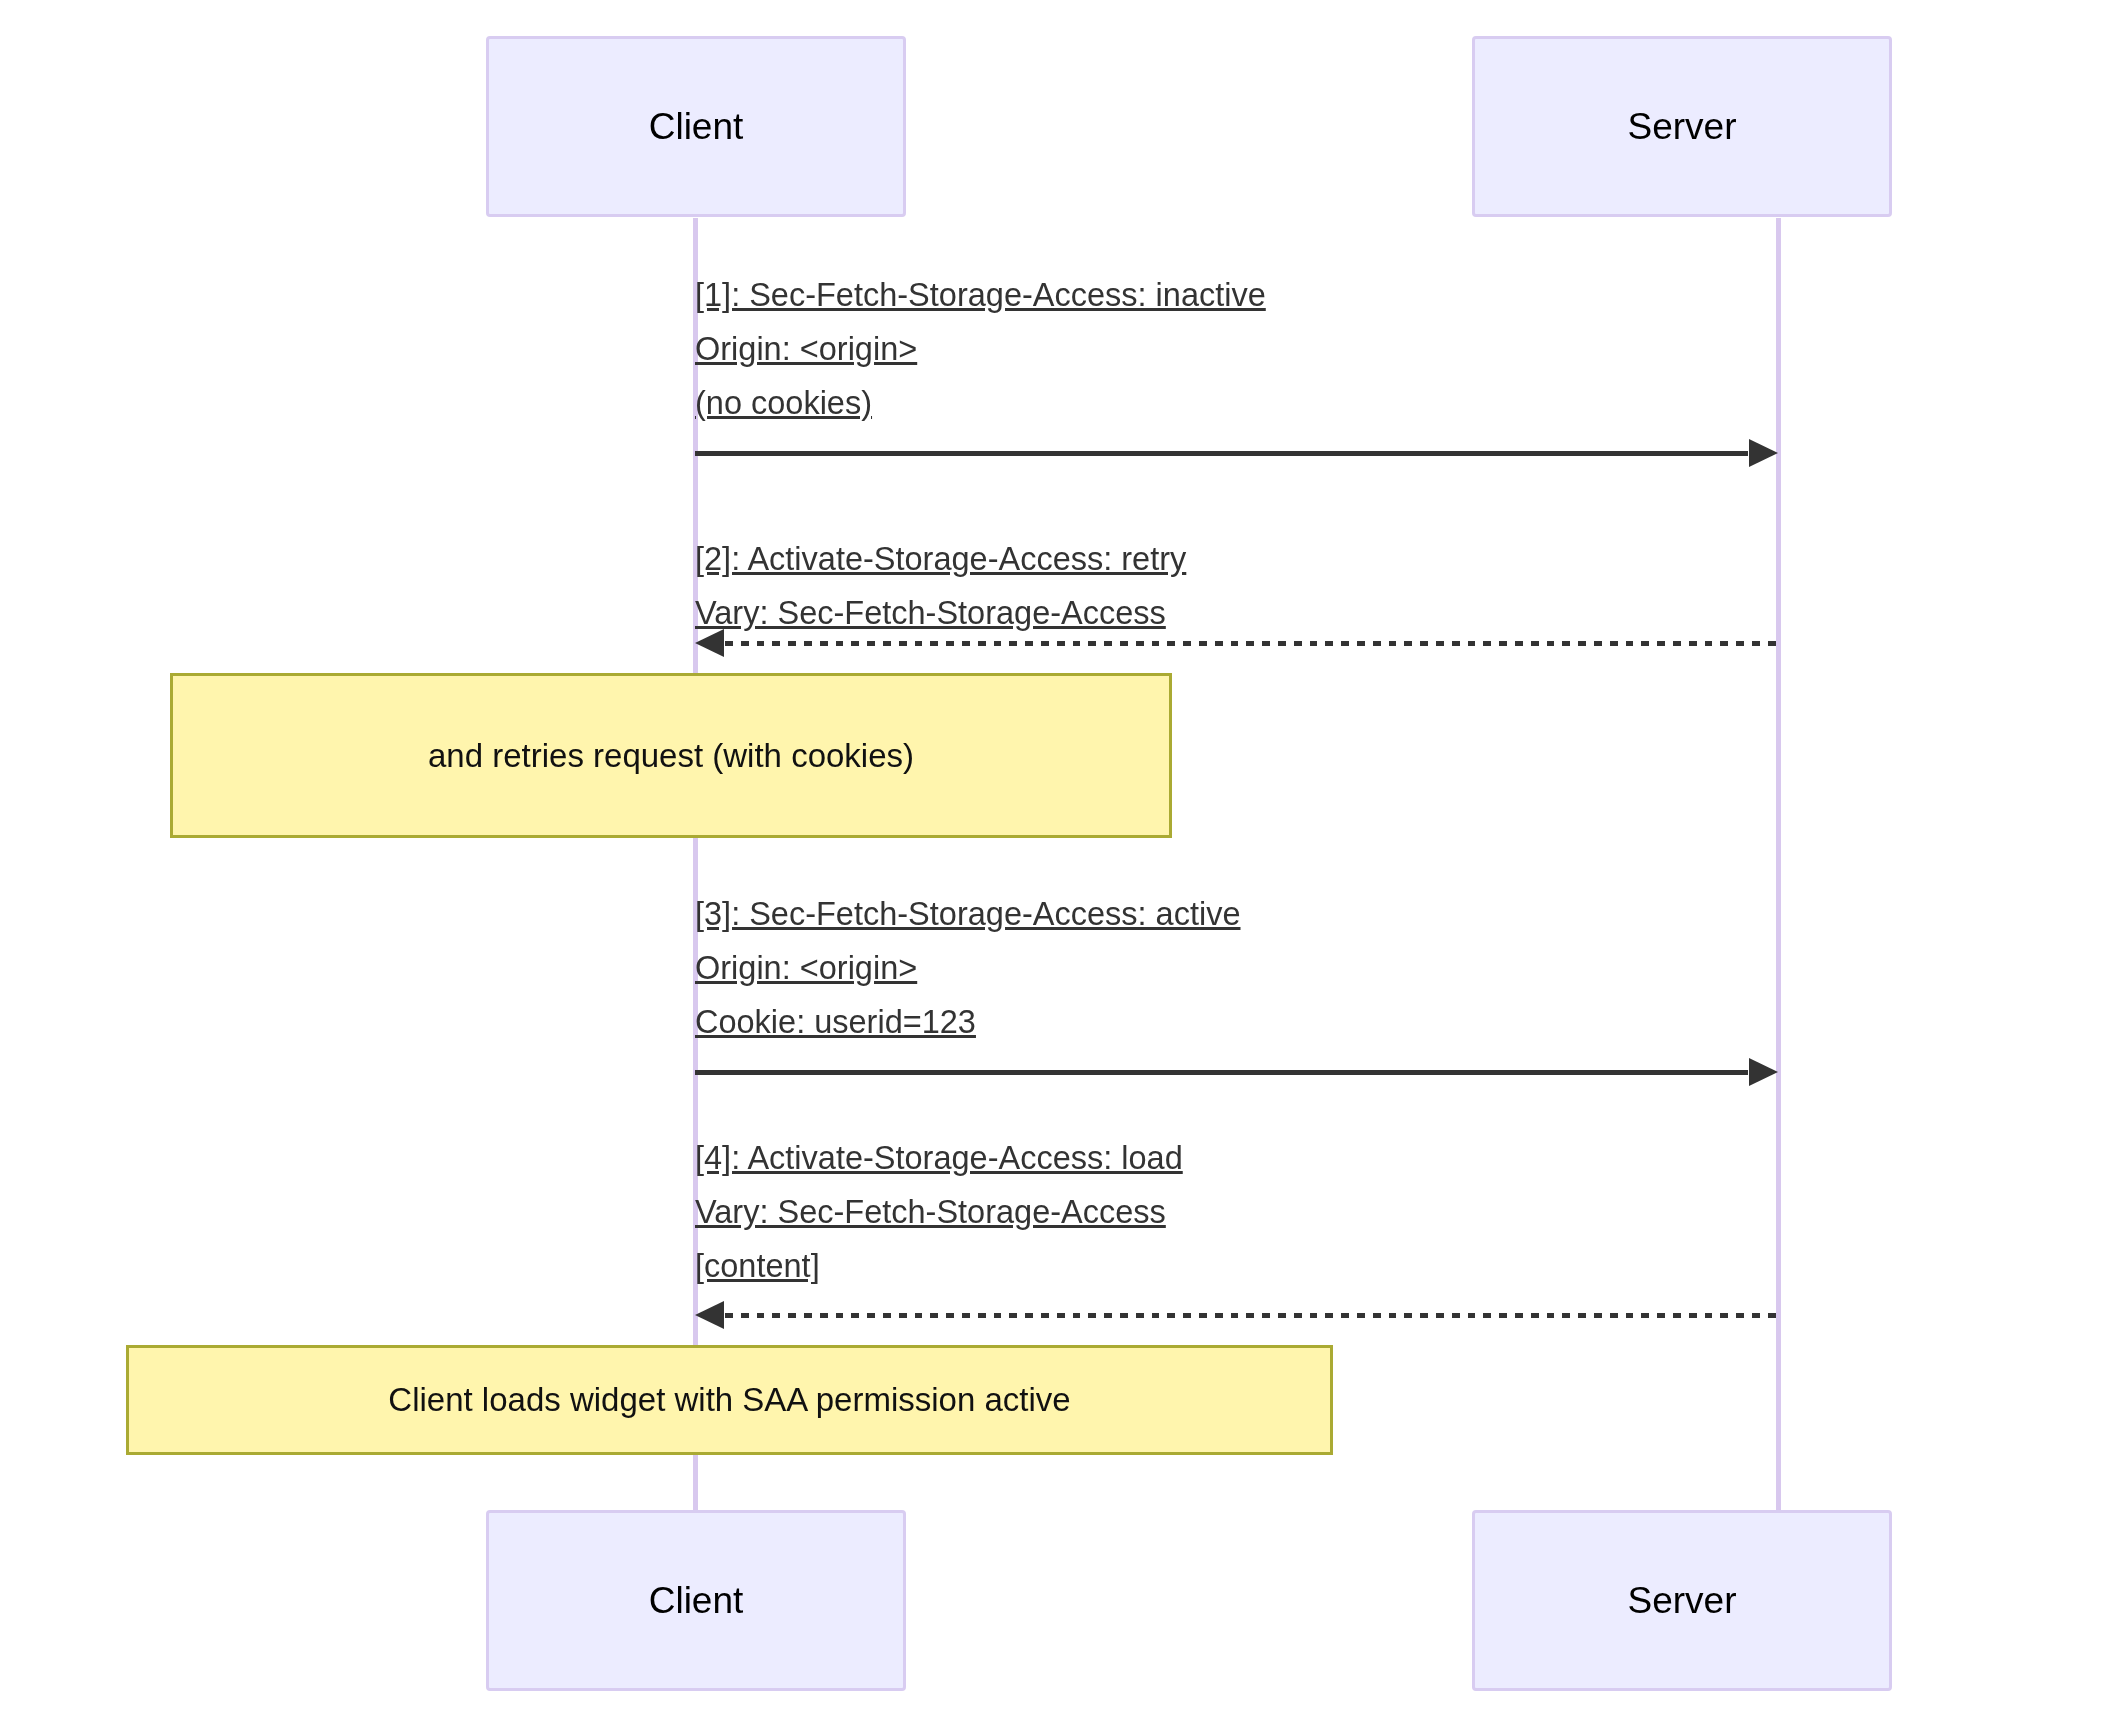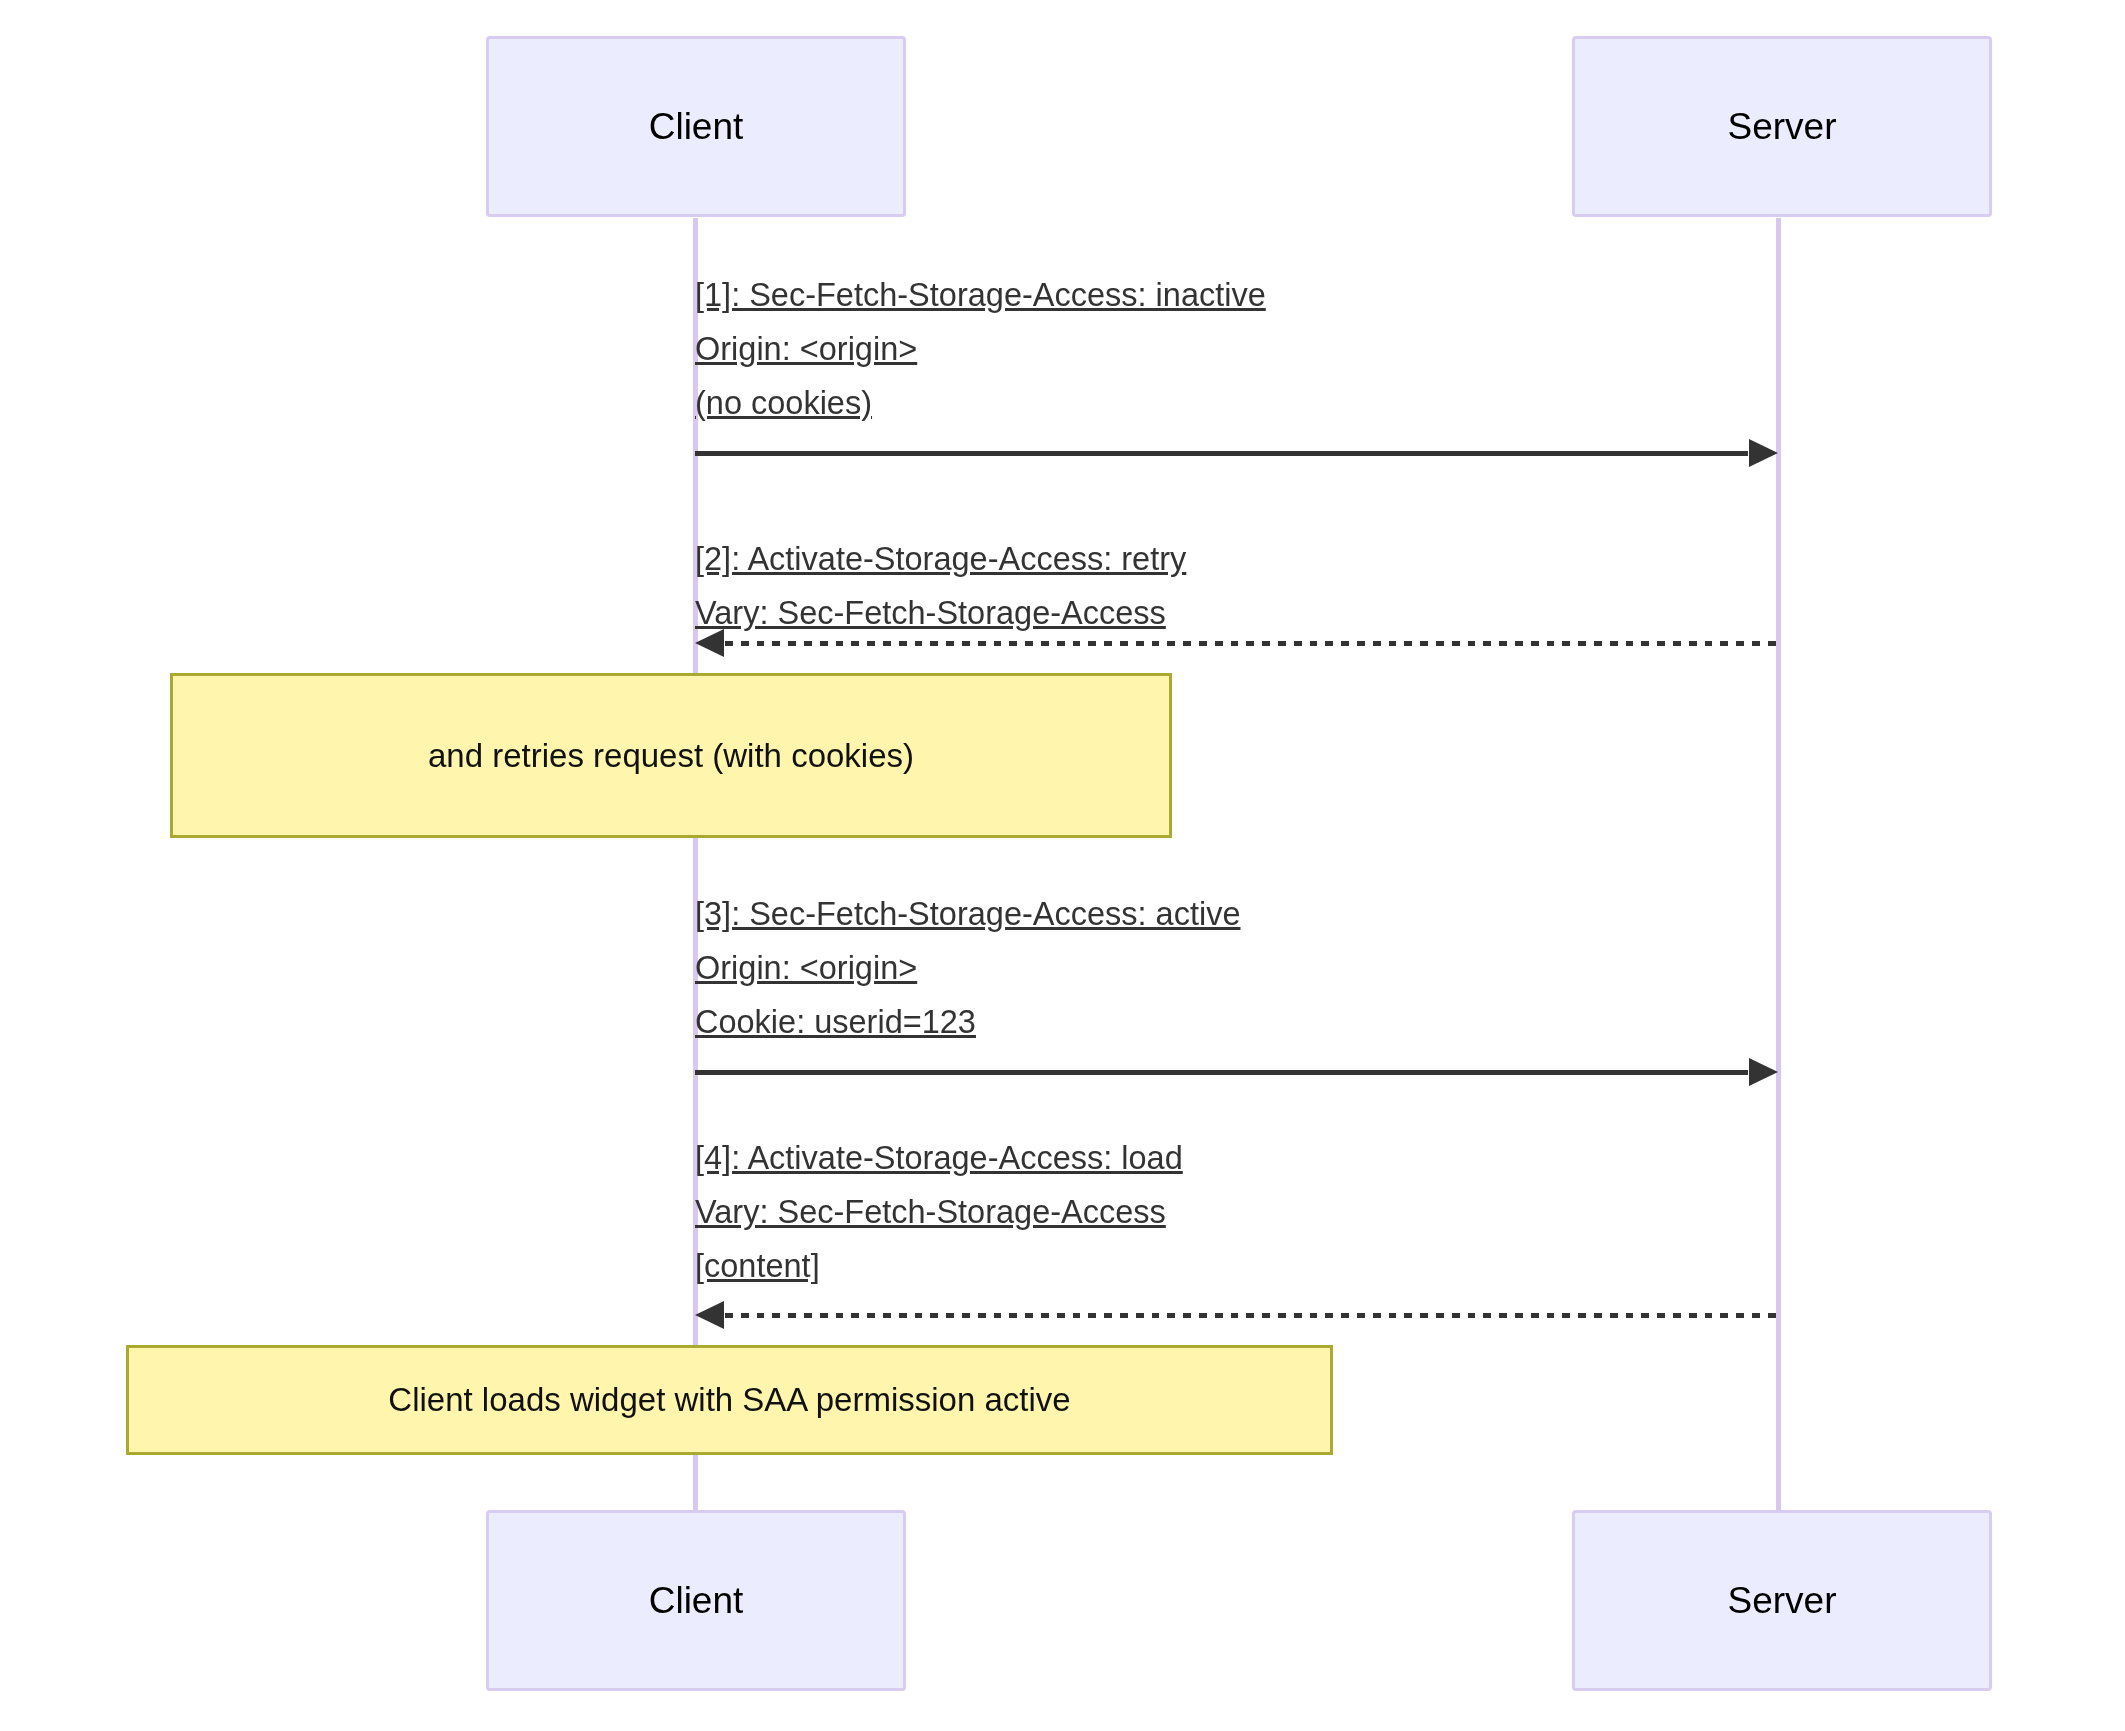--- a/index.html
+++ b/index.html
@@ -10,21 +10,21 @@
   body{background:#fff; font-family:"Liberation Sans","DejaVu Sans",sans-serif;}
   #canvas{position:relative; width:2126px; height:1732px; background:#ffffff; overflow:hidden;}
 
   .actor-box{
     position:absolute; width:420px; height:181px;
     background:var(--actor-fill); border:3px solid var(--actor-border); border-radius:4px;
     display:flex; align-items:center; justify-content:center;
     font-size:37px; color:var(--actor-text);
   }
   .actor-top{top:36px;} .actor-bottom{top:1510px;}
-  .actor-client{left:486px;} .actor-server{left:1572px;}
+  .actor-client{left:486px;} .actor-server{left:1472px;}
 
   .lifeline{position:absolute; top:218px; width:4.9px; height:1292px; background:var(--lifeline);}
   .lifeline-client{left:693px;} .lifeline-server{left:1776px;}
 
   .msg-label{
     position:absolute; left:695px; width:1083px; 
     font-size:32.5px; line-height:54px; color:var(--message-text);text-decoration:underline;
   }
   .msg-line-solid{position:absolute; left:695px; width:1053px; height:4.9px; background:var(--message-text);}
   .msg-line-dashed{

